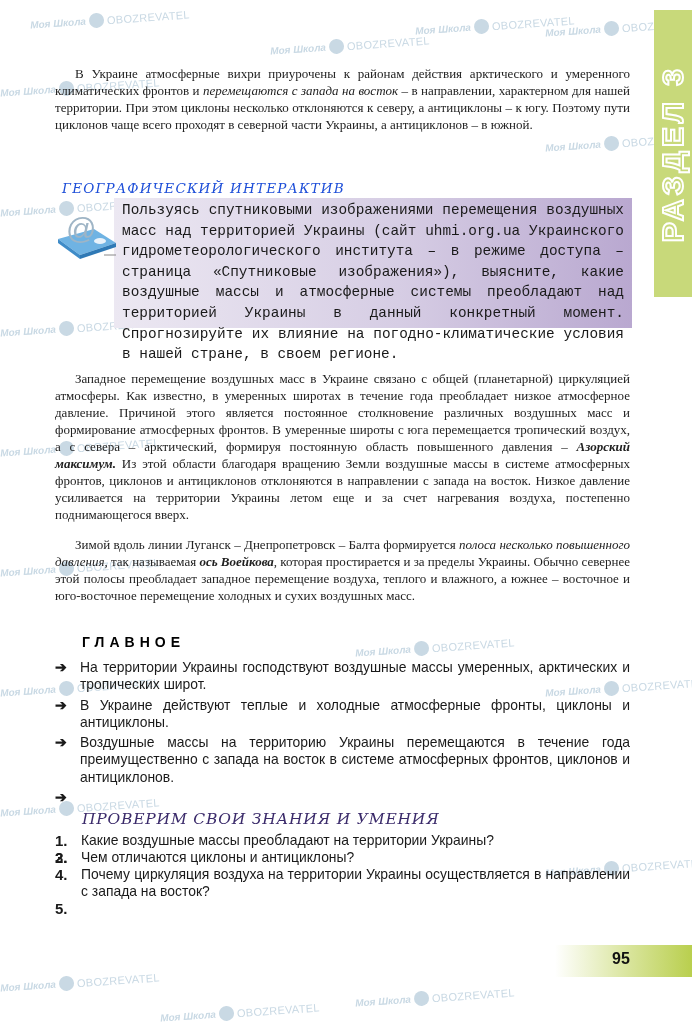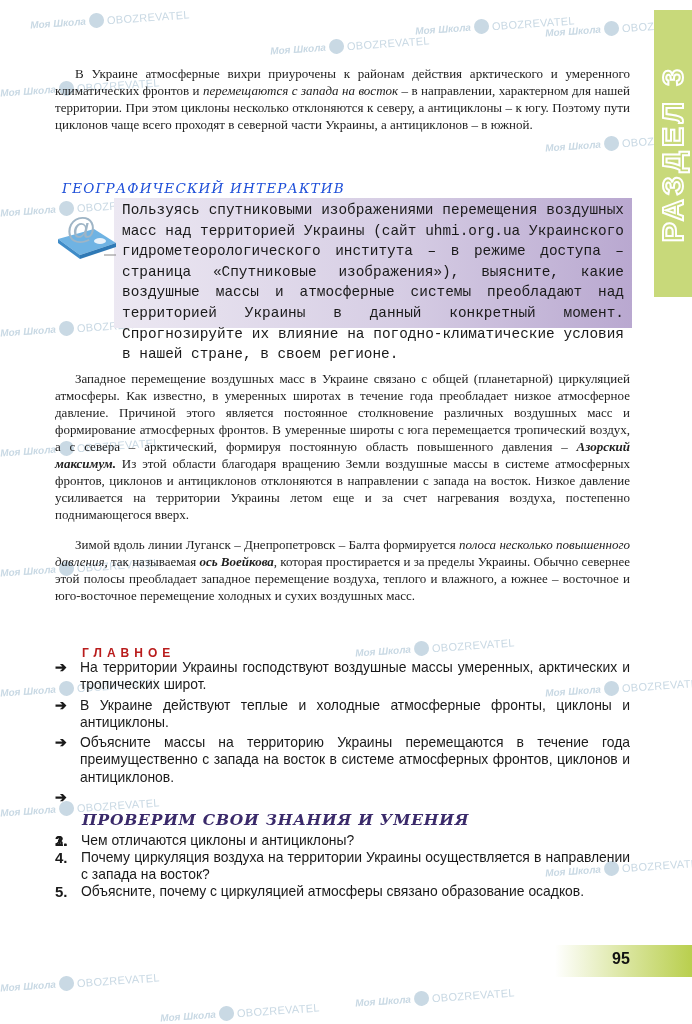--- a/index.html
+++ b/index.html
@@ -43,33 +43,33 @@
   }
   .interactive-text {
     position:absolute; left:122px; top:200px; width:502px;
     font-family:Liberation Mono, monospace; font-size:14.4px; line-height:20.6px;
     text-align:justify; color:#1a1a1a;
   }
   .at-icon { position:absolute; left:54px; top:205px; width:64px; height:56px; }
 
   .glav-title {
     position:absolute; left:82px; top:634px;
-    font-family:"Liberation Sans", sans-serif; font-weight:bold; font-size:12px; letter-spacing:5px; color:#b91c1c;margin-top:12px;
+    font-family:"Liberation Sans", sans-serif; font-weight:bold; font-size:14px; letter-spacing:5px; color:#000000;
   }
   .glav-list { position:absolute; left:55px; top:659px; width:575px; margin:0; padding:0; list-style:none; }
   .glav-list li {
     position:relative; padding-left:25px;
     font-family:"Liberation Sans", sans-serif; font-size:13.9px; line-height:17.3px;
     text-align:justify; color:#1a1a1a; margin-bottom:3px;
   }
   .glav-list .arrow { position:absolute; left:0; top:0; font-size:14px; font-weight:bold; color:#1a1a1a; }
 
   .check-title {
     position:absolute; left:82px; top:810px;
-    font-family:"DejaVu Serif", serif; font-style:italic; font-weight:bold; font-size:15.5px; letter-spacing:0.8px; color:#3a2a6a;
+    font-family:"DejaVu Serif", serif; font-style:italic; font-weight:normal; font-size:15.5px; letter-spacing:0.8px; color:#3a2a6a;
   }
   .check-list { position:absolute; left:55px; top:832px; width:575px; margin:0; padding:0; list-style:none; }
   .check-list li {
     position:relative; padding-left:26px;
     font-family:"Liberation Sans", sans-serif; font-size:13.9px; line-height:17px;
     text-align:justify; color:#1a1a1a;
   }
   .check-list .num { position:absolute; left:0; top:0; font-weight:bold; font-size:15px; }
 
   .page-footer {
@@ -200,27 +200,27 @@
 </div>
 
 <div class="body-text" style="top:536px;">
   <p><span>Зимой вдоль линии Луганск – Днепропетровск – Балта формируется </span><em>полоса несколько повышенного давления</em><span>, так называемая </span><b><em>ось Воейкова</em></b><span>, которая простирается и за пределы Украины. Обычно севернее этой полосы преобладает западное перемещение воздуха, теплого и влажного, а южнее – восточное и юго-восточное перемещение холодных и сухих воздушных масс.</span></p>
 </div>
 
 <div class="glav-title">ГЛАВНОЕ</div>
 <ul class="glav-list">
   <li><span class="arrow">➔</span><span>На территории Украины господствуют воздушные массы умеренных, арктических и тропических широт.</span></li>
   <li><span class="arrow">➔</span><span>В Украине действуют теплые и холодные атмосферные фронты, циклоны и антициклоны.</span></li>
-  <li><span class="arrow">➔</span><span>Объясните массы на территорию Украины перемещаются в течение года преимуще­ственно с запада на восток в системе атмосферных фронтов, циклонов и анти­циклонов.</span></li>
+  <li><span class="arrow">➔</span><span>Воздушные массы на территорию Украины перемещаются в течение года преимуще­ственно с запада на восток в системе атмосферных фронтов, циклонов и анти­циклонов.</span></li>
   <li><span class="arrow">➔</span></li>
 </ul>
 
 <div class="check-title">ПРОВЕРИМ СВОИ ЗНАНИЯ И УМЕНИЯ</div>
 <ol class="check-list">
-  <li><span class="num">1.</span></li>
+  <li><span class="num">1.</span><span>Какие воздушные массы преобладают на территории Украины?</span></li>
   <li><span class="num">2.</span></li>
   <li><span class="num">3.</span><span>Чем отличаются циклоны и антициклоны?</span></li>
   <li><span class="num">4.</span><span>Почему циркуляция воздуха на территории Украины осуществляется в направ­лении с запада на восток?</span></li>
-  <li><span class="num">5.</span><span>Объясните, почему с циркуляцией атмосферы связано образование осадков.</span></li>
+  <li><span class="num">5.</span></li>
 </ol>
 
 <div class="page-footer"></div>
 <div class="page-number">95</div>
 
 </body></html>

